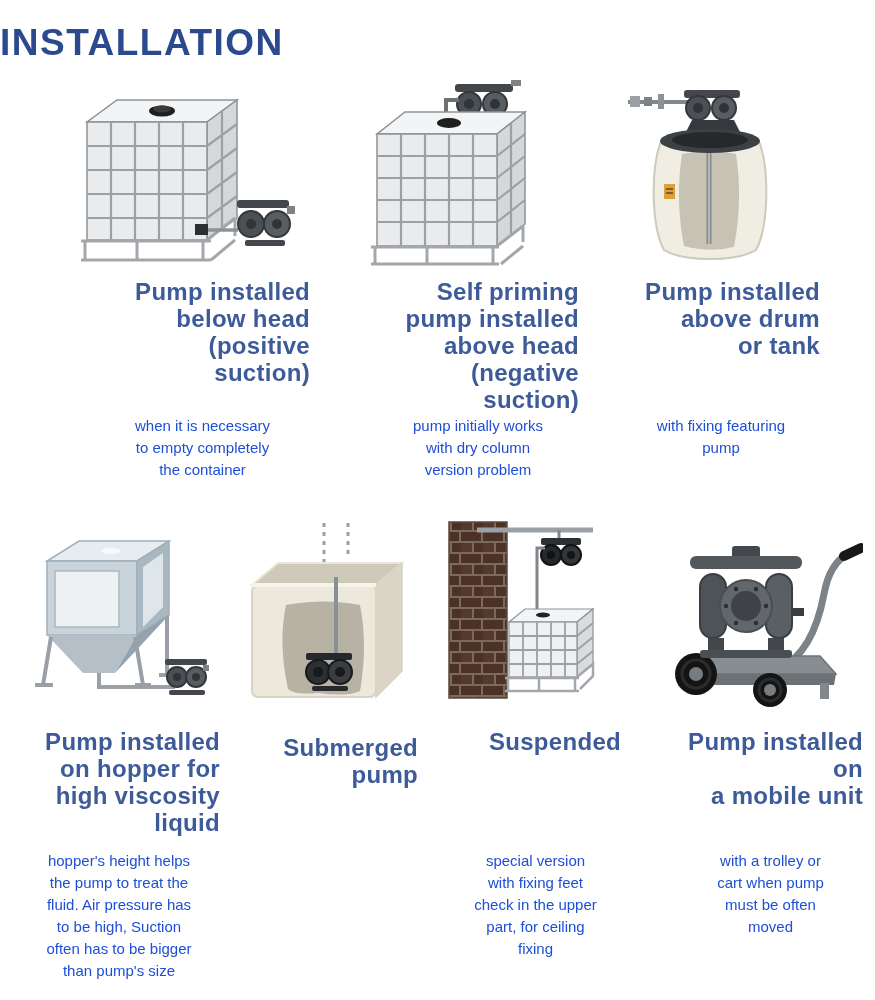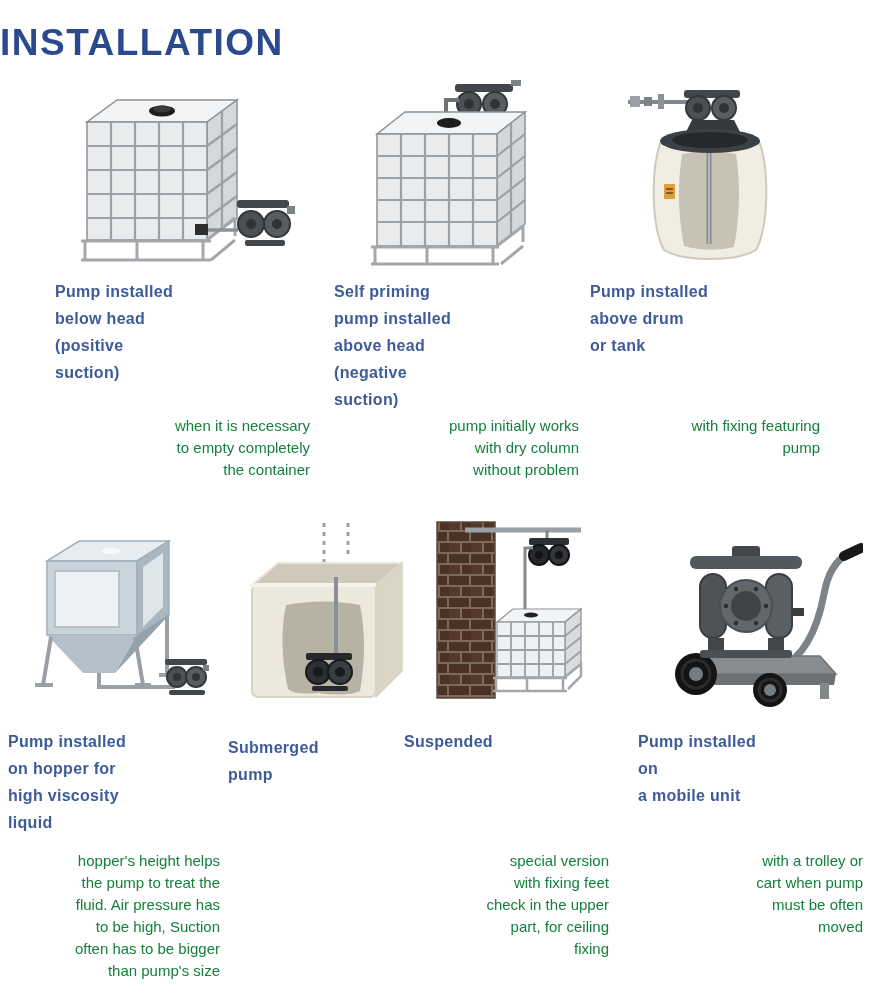--- a/index.html
+++ b/index.html
@@ -5,31 +5,31 @@
   *{margin:0;padding:0;box-sizing:border-box}
   html,body{width:875px;height:1000px;background:#ffffff;overflow:hidden;
     font-family:"Liberation Sans",sans-serif}
   .page{position:relative;width:875px;height:1000px;background:#fff}
   .title{position:absolute;top:22px;left:0;width:100%;text-align:left;
     font-size:37px;font-weight:bold;letter-spacing:1.5px;color:#2b4a8e}
   .card{position:absolute}
   .fig{display:flex;justify-content:center;align-items:flex-end;width:100%}
   .row1 .fig{height:190px;margin-bottom:10px}
   .row2 .fig{height:200px;margin-bottom:18px}
-  .heading{font-size:16px;line-height:27px;font-weight:bold;color:#3d5a99;
-    text-align:left;white-space:pre-line;letter-spacing:.3px}
+  .heading{font-size:24px;line-height:27px;font-weight:bold;color:#3d5a99;
+    text-align:right;white-space:pre-line;letter-spacing:.3px}
   .row1 .heading{height:137px}
   .row2 .heading{height:122px}
-  .desc{font-size:15px;line-height:22px;color:#15803d;white-space:pre-line;text-align:right}
+  .desc{font-size:15px;line-height:22px;color:#1d4ed8;white-space:pre-line;text-align:center}
   .card-1{left:55px;top:78px;width:255px}  .card-1 .desc{padding-left:40px}
   .card-2{left:334px;top:78px;width:245px} .card-2 .desc{padding-left:43px}
   .card-3{left:590px;top:78px;width:230px} .card-3 .desc{padding-left:32px}
   .card-4{left:8px;top:510px;width:212px}  .card-4 .desc{padding-left:10px}
   .card-5{left:228px;top:516px;width:190px}.card-5 .desc{padding-left:42px}
-  .card-6{left:404px;top:510px;width:205px}.card-6 .desc{padding-left:34px}
+  .card-6{left:416px;top:510px;width:205px}.card-6 .desc{padding-left:34px}
   .card-7{left:638px;top:510px;width:225px}.card-7 .desc{padding-left:40px}
 </style>
 </head>
 <body>
 
 <div class="page">
 
   <h1 class="title">INSTALLATION</h1>
 
   <section class="card card-1 row1">
@@ -123,21 +123,21 @@
         </g>
       </svg>
     </figure>
     <h2 class="heading">Self priming
 pump installed
 above head
 (negative
 suction)</h2>
     <p class="desc">pump initially works
 with dry column
-without problem</p>
+version problem</p>
   </section>
 
   <section class="card card-3 row1">
     <figure class="fig">
       <svg width="175" height="190" viewBox="0 0 175 190">
         <g>
           <path d="M10,24 H72" stroke="#82878c" stroke-width="4"></path>
           <rect x="12" y="18" width="10" height="11" fill="#9aa0a6"></rect>
           <rect x="26" y="19" width="8" height="9" fill="#7d8287"></rect>
           <rect x="40" y="16" width="6" height="15" fill="#8d9297"></rect>

